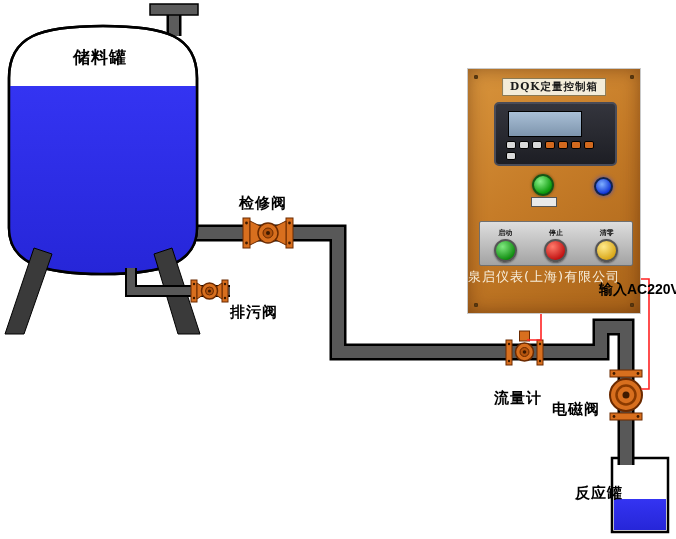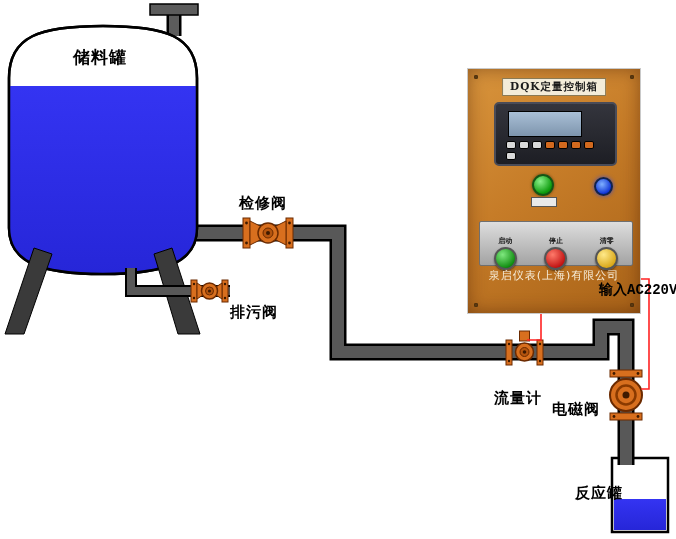--- a/index.html
+++ b/index.html
@@ -1,20 +1,20 @@
 <!DOCTYPE html>
 <html><head>
 <meta charset="utf-8">
 <style>
   html,body{margin:0;padding:0;background:#fff;}
   #stage{position:relative;width:676px;height:539px;background:#fff;overflow:hidden;
          font-family:"DejaVu Sans","Liberation Sans",sans-serif;}
   #diagram-svg{position:absolute;left:0;top:0;}
 
-  .label{position:absolute;font-family:Liberation Mono, monospace;
+  .label{position:absolute;font-family:Liberation Sans, sans-serif;
          font-weight:600;color:#000;font-size:15px;white-space:nowrap;letter-spacing:1px;}
   .label.tank{font-size:17px;}
   .label.power{font-size:14px;font-weight:700;letter-spacing:0;margin-left:40px;}
 
   
   .cbox{position:absolute;left:468px;top:69px;width:172px;height:244px;
         background:linear-gradient(135deg,#d headline 0,#000 0);
         background:linear-gradient(145deg,#d8943c 0%,#c67c28 45%,#a96318 100%);
         box-shadow:inset 0 0 18px rgba(60,20,0,.45), 0 0 0 1px #c9c9c9;}
   .cbox-title{position:absolute;left:50%;top:9px;transform:translateX(-50%);
@@ -32,30 +32,30 @@
         background:radial-gradient(circle at 35% 30%,#7bف 0,#000 0);
         background:radial-gradient(circle at 35% 30%,#8af08a,#0c9a0c 70%);
         border:2px solid #155515;box-shadow:0 0 3px rgba(0,0,0,.5);}
   .gchip{position:absolute;left:63px;top:128px;width:24px;height:8px;background:#e9e9e9;
         border:1px solid #555;}
   .blamp{position:absolute;left:126px;top:108px;width:15px;height:15px;border-radius:50%;
         background:radial-gradient(circle at 40% 35%,#7fb0ff,#0b2fd4 75%);
         border:2px solid #10224f;box-shadow:0 0 4px rgba(20,60,255,.7);}
   .plate{position:absolute;left:11px;top:152px;width:154px;height:45px;
         background:linear-gradient(#dedede,#a3a3a3);border:1px solid #6f6f6f;border-radius:2px;
-        display:flex;justify-content:space-around;align-items:flex-start;padding-top:15px;box-sizing:border-box;}
+        display:flex;justify-content:space-around;align-items:flex-start;padding-top:7px;box-sizing:border-box;}
   .pgrp{text-align:center;width:34px;}
   .plabel{font-size:7px;line-height:8px;color:#151515;font-weight:700;
         font-family:"DejaVu Serif","Liberation Serif",serif;}
   .pbtn{width:19px;height:19px;border-radius:50%;margin:2px auto 0;border:2px solid #555;
         box-shadow:0 1px 2px rgba(0,0,0,.5);}
   .pbtn.green{background:radial-gradient(circle at 35% 30%,#7fe87f,#0d8a0d 75%);}
   .pbtn.red{background:radial-gradient(circle at 35% 30%,#ff7a6a,#c01010 75%);}
   .pbtn.yellow{background:radial-gradient(circle at 35% 30%,#ffe98a,#d8a616 75%);}
-  .company{position:absolute;left:0;top:199px;width:100%;text-align:center;font-size:11px;
+  .company{position:absolute;left:0;top:199px;width:100%;text-align:left;font-size:13px;
         color:#f7eedb;letter-spacing:1px;}
   .screw{position:absolute;width:4px;height:4px;border-radius:50%;background:#5d3a10;
         box-shadow:inset 0 0 1px #000;}
 </style>
 </head>
 <body>
 
 <div id="stage">
 
   <svg id="diagram-svg" width="676" height="539" viewBox="0 0 676 539">

